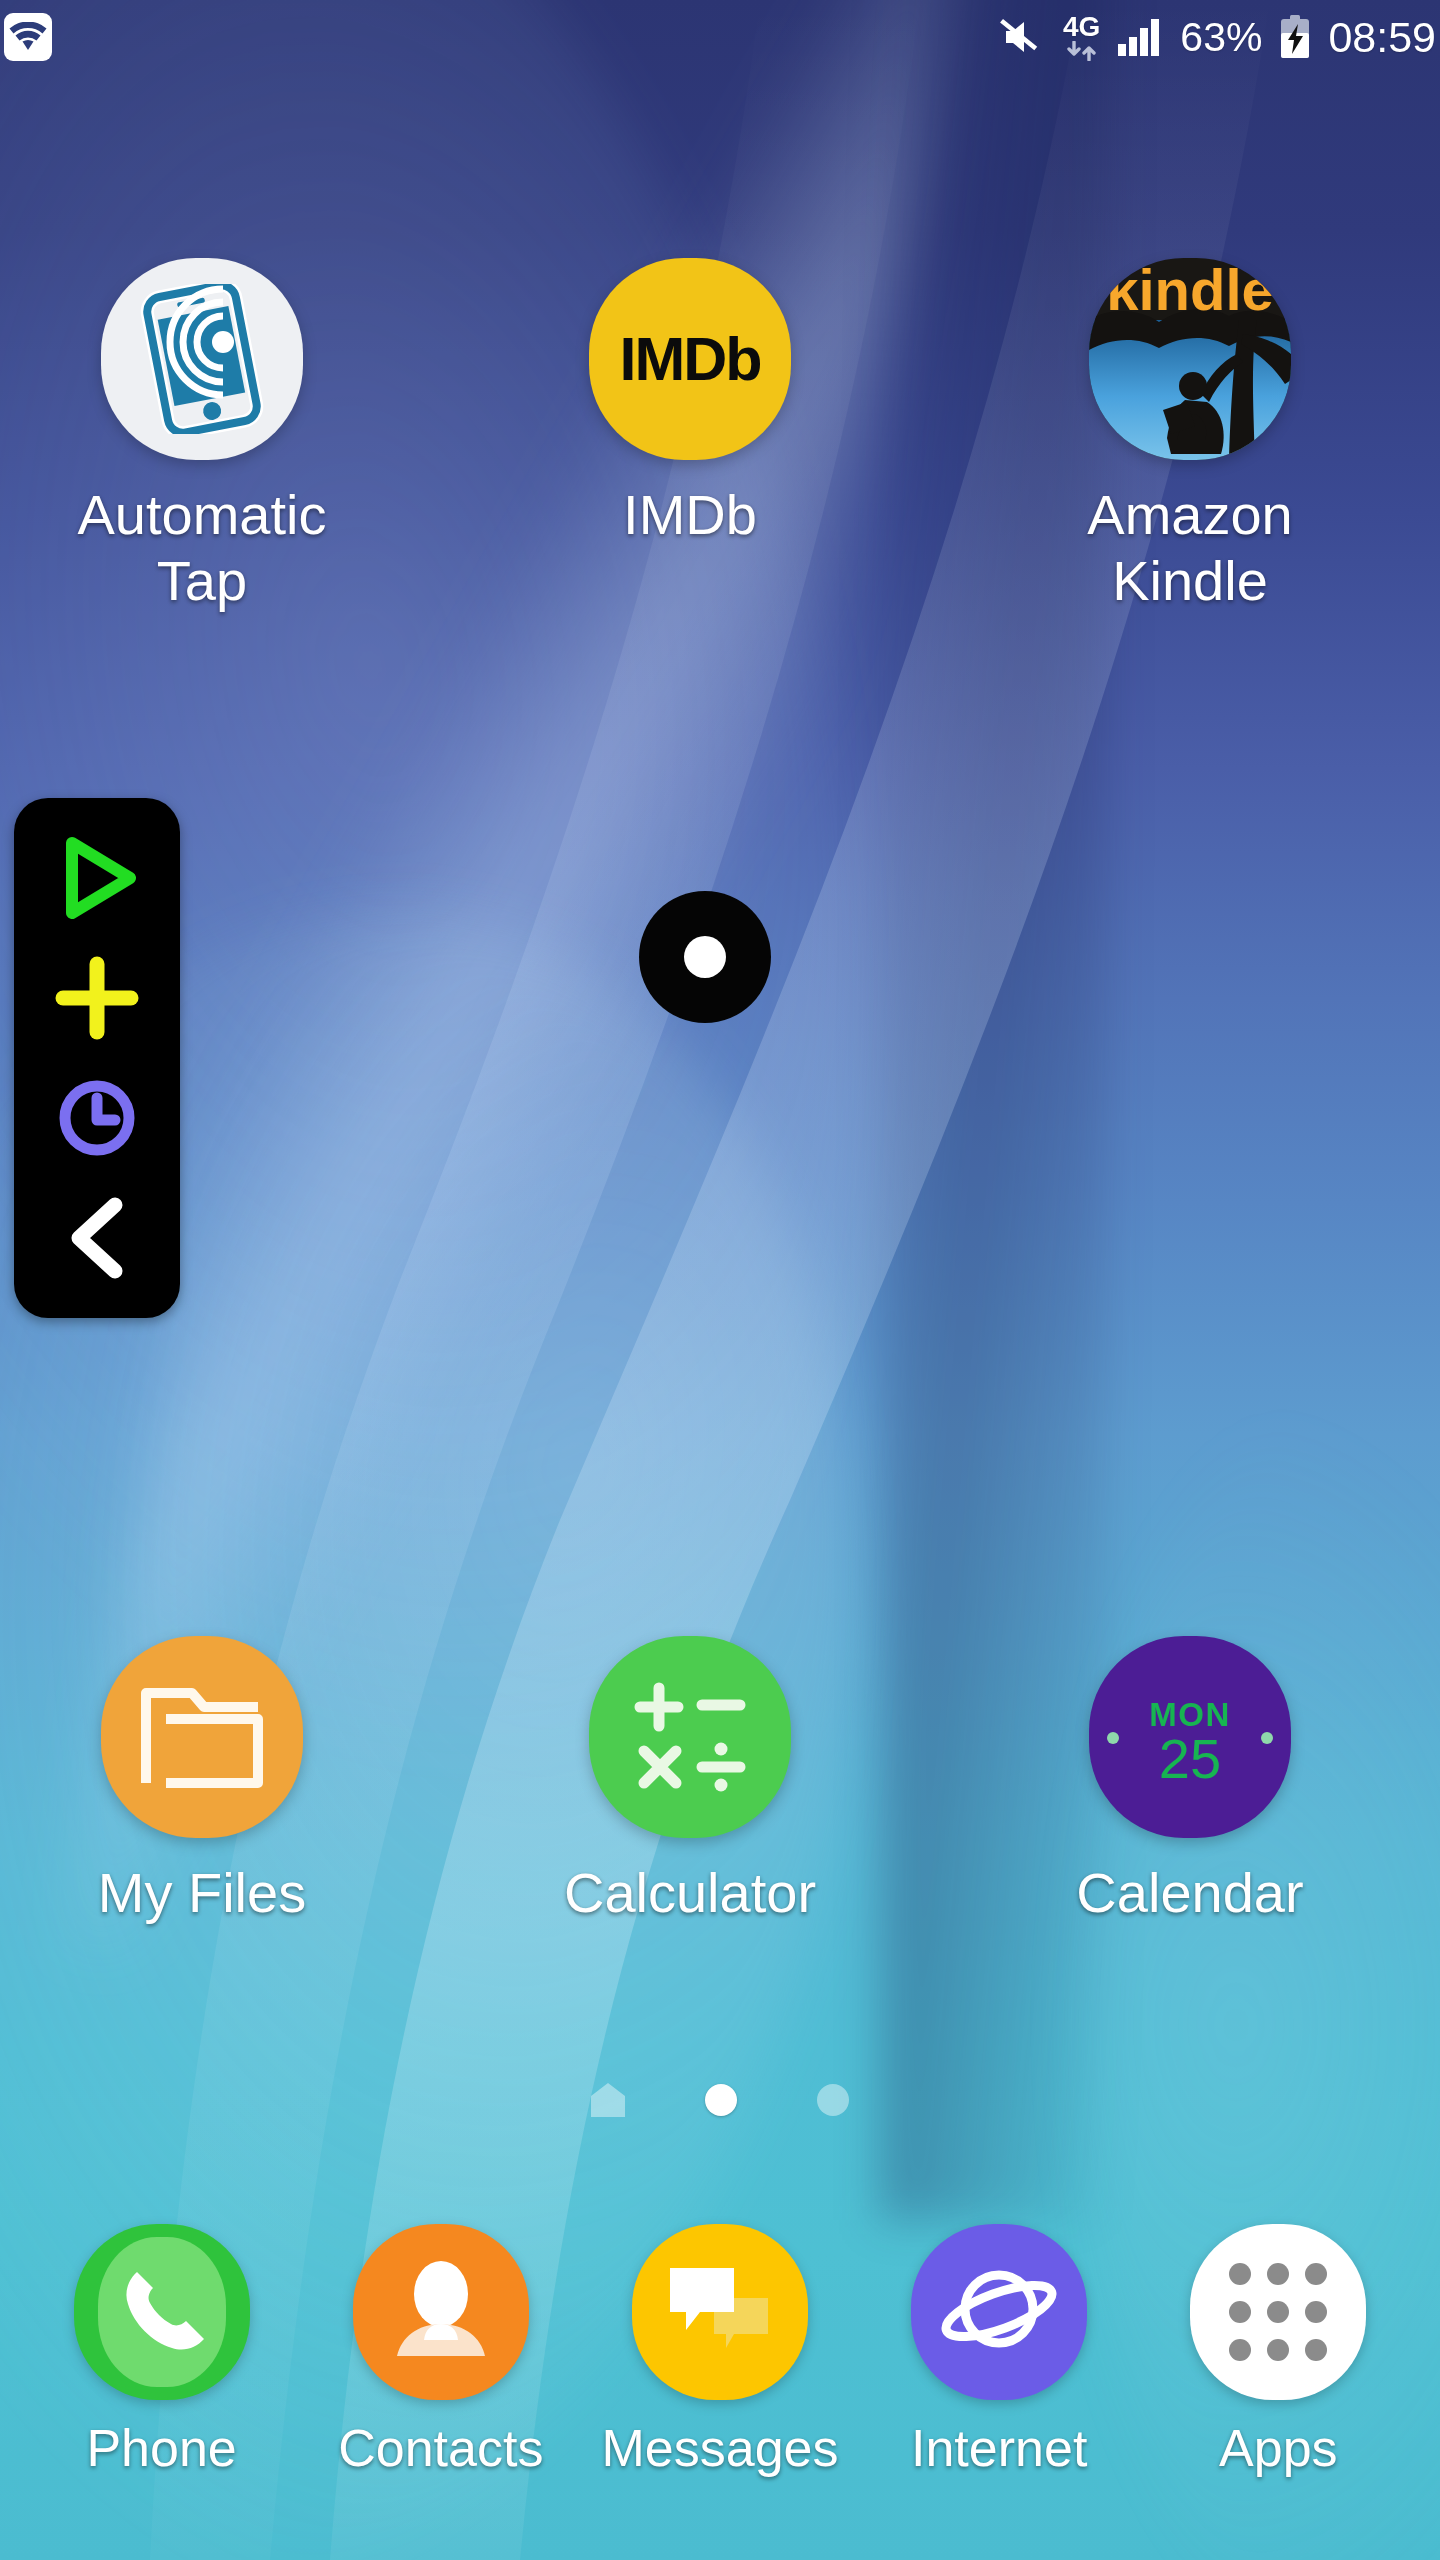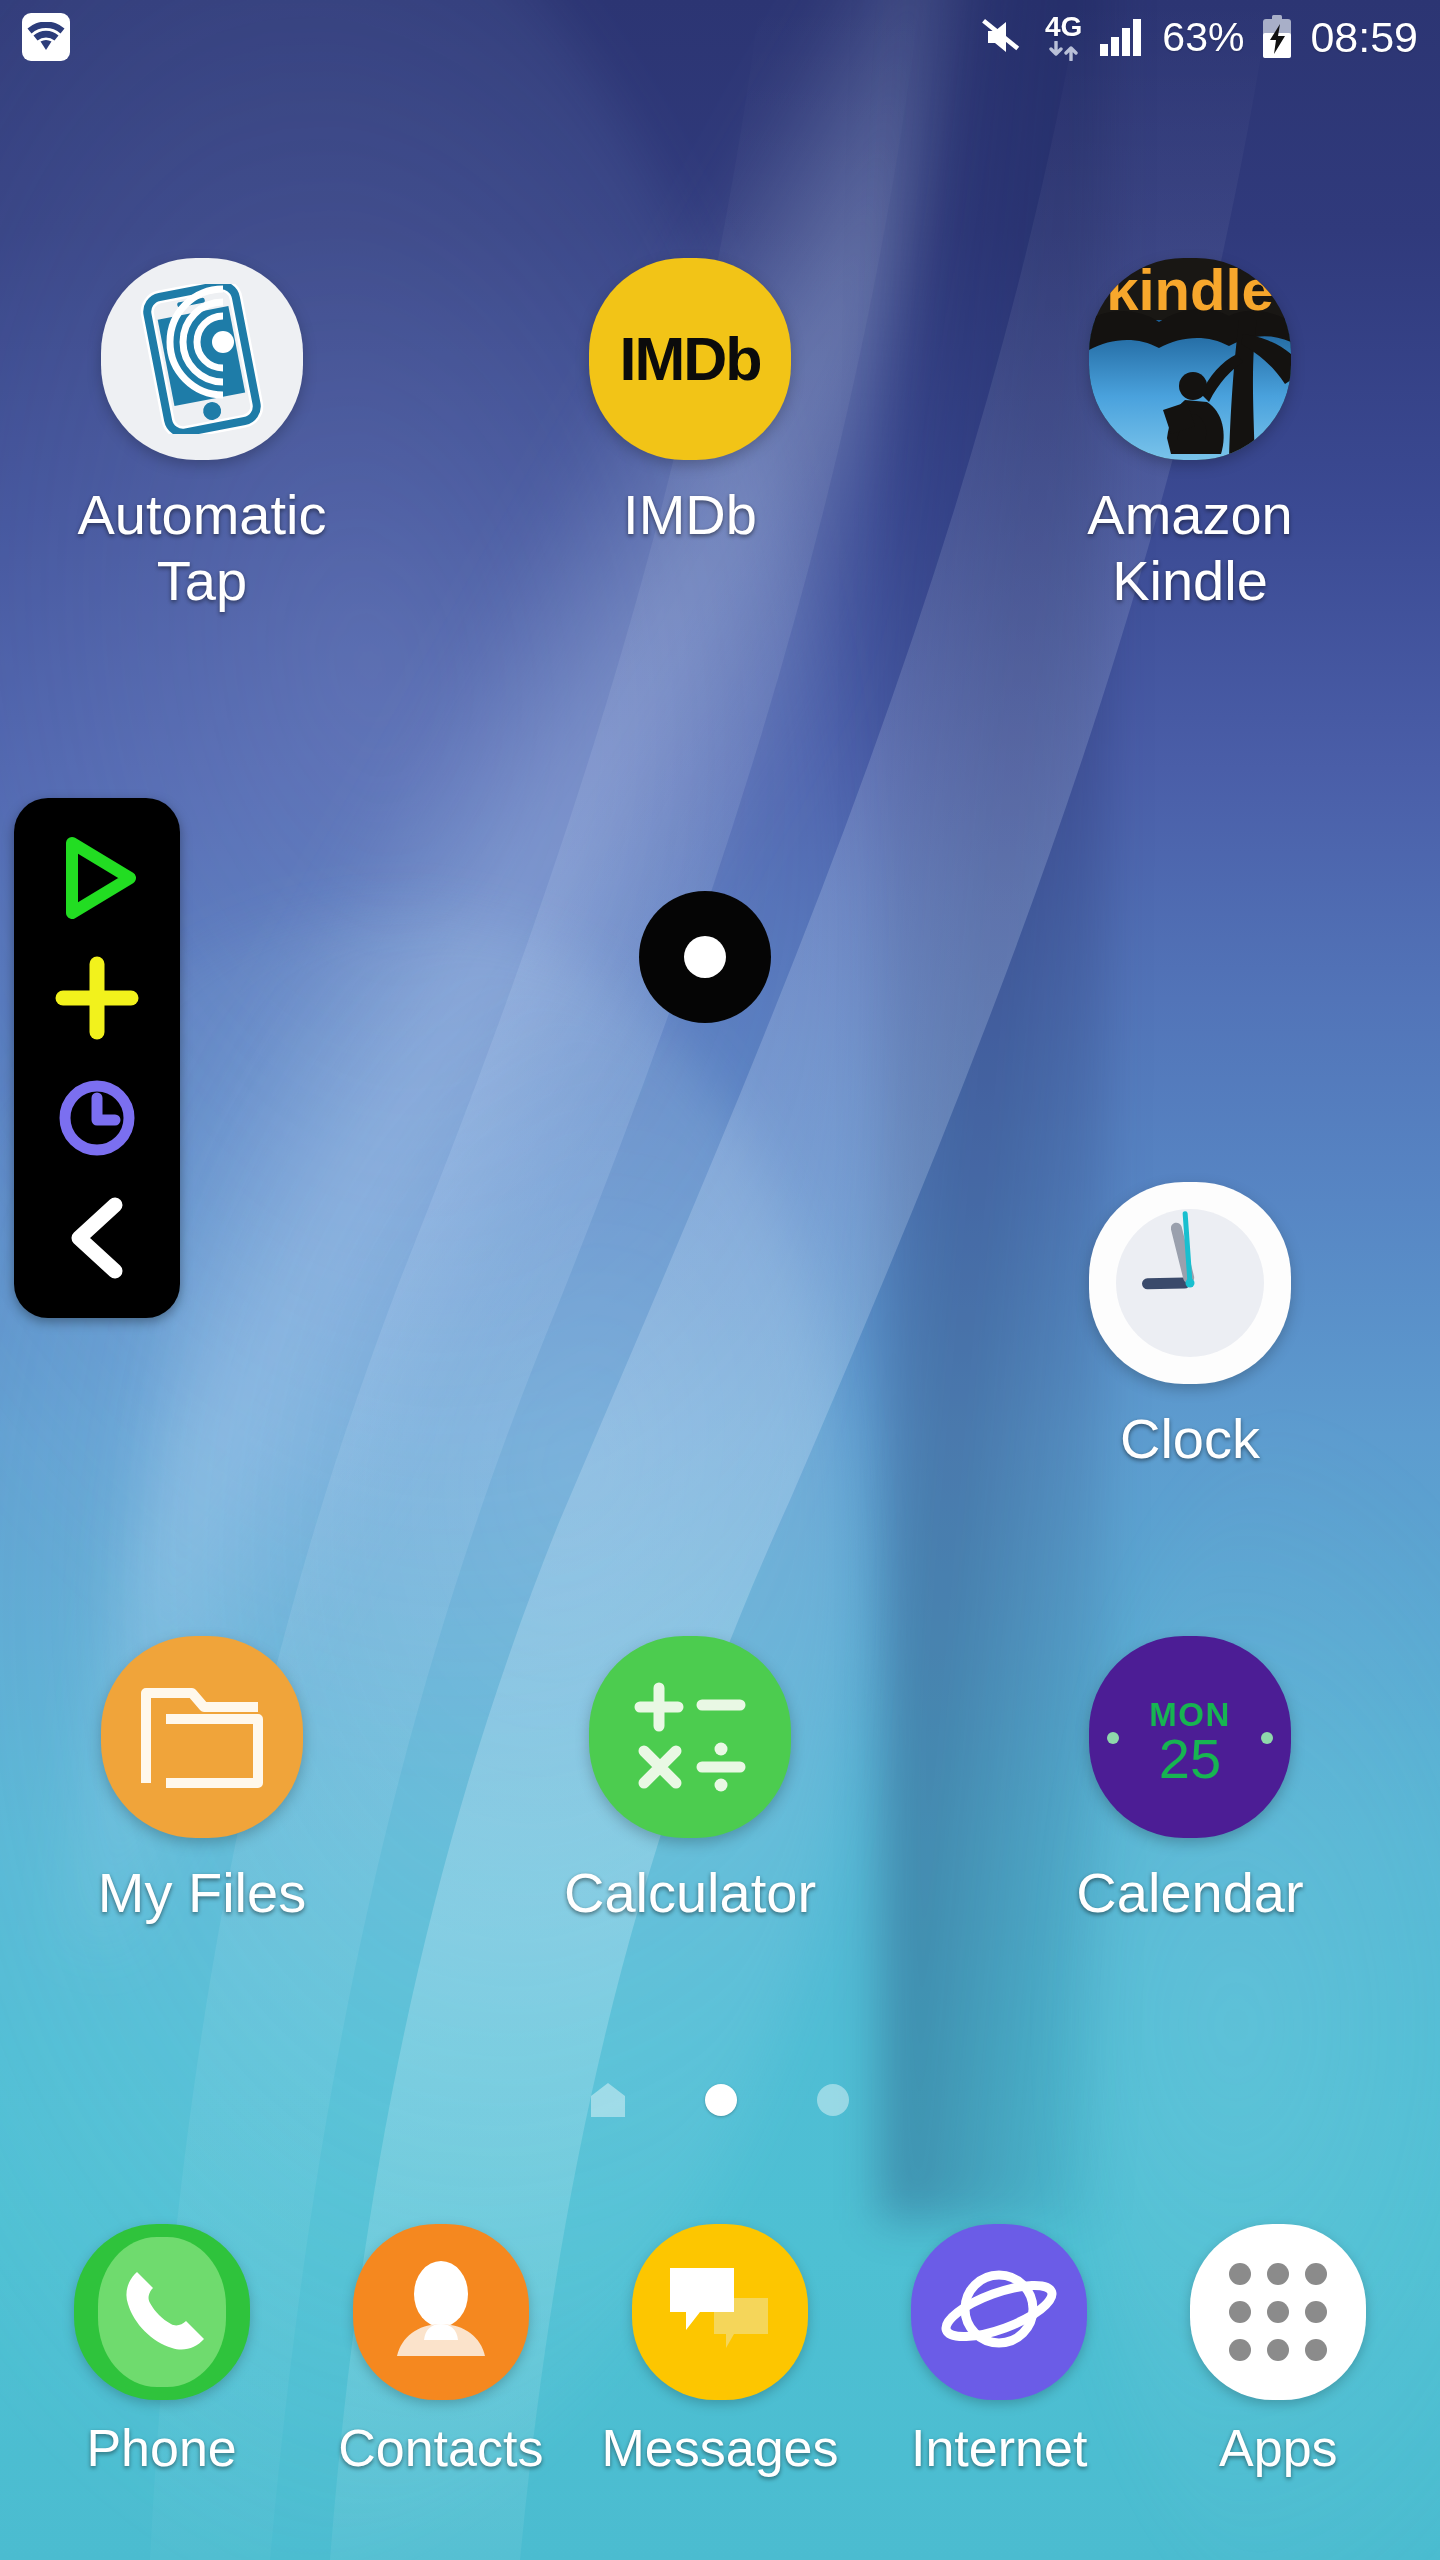--- a/index.html
+++ b/index.html
@@ -62,21 +62,21 @@
     background:radial-gradient(ellipse at 30% 50%, rgba(160,215,235,0.18) 0%, rgba(255,255,255,0) 70%);
   }
   .wp-curve {
     position:absolute; pointer-events:none;
   }
 
   
   #status-bar {
     position:absolute; left:0; top:0; width:1440px; height:74px;
     display:flex; align-items:center;
-    padding:0 22px;
+    padding:0 4px;
     z-index:40;
   }
   .sb-left { display:flex; align-items:center; gap:12px; }
   .sb-right { margin-left:auto; display:flex; align-items:center; gap:17px; }
   .sb-text {
     color:#ffffff; font-size:41px; font-weight:400;
     letter-spacing:0px; line-height:1;
     font-family:"Liberation Sans", sans-serif;
     text-shadow:0 1px 2px rgba(0,0,0,0.18);
   }
@@ -353,33 +353,20 @@
           </g>
           <path d="M74 152 L98 144 L106 168 L82 176 Z" fill="#141210"></path>
           <text x="101" y="52" font-family="Liberation Sans, sans-serif" font-size="58" font-weight="bold" fill="#f7a72c" text-anchor="middle">kindle</text>
         </svg>
       </div>
     </div>
     <div class="app-label">Amazon
 Kindle</div>
   </div>
 
-  <div class="app-cell" style="left:1030px; top:1108px;">
-    <div class="app-icon">
-      <div class="squircle ic-clock">
-        <div class="clock-face">
-          <span class="hand hand-h"></span>
-          <span class="hand hand-m"></span>
-          <span class="hand hand-s"></span>
-          <span class="clock-pin"></span>
-        </div>
-      </div>
-    </div>
-    <div class="app-label">Clock</div>
-  </div>
 
   <div class="app-cell" style="left:42px; top:1562px;justify-content:flex-end;">
     <div class="app-icon">
       <div class="squircle ic-myfiles">
         <svg width="124" height="104" viewBox="0 0 124 104">
           <path d="M6 98 V8 H52 L64 22 H118" fill="none" stroke="#fff8ec" stroke-width="10" stroke-linejoin="round"></path>
           <path d="M26 98 H118 V34 H26" fill="none" stroke="#fff8ec" stroke-width="10" stroke-linejoin="round"></path>
         </svg>
       </div>
     </div>

